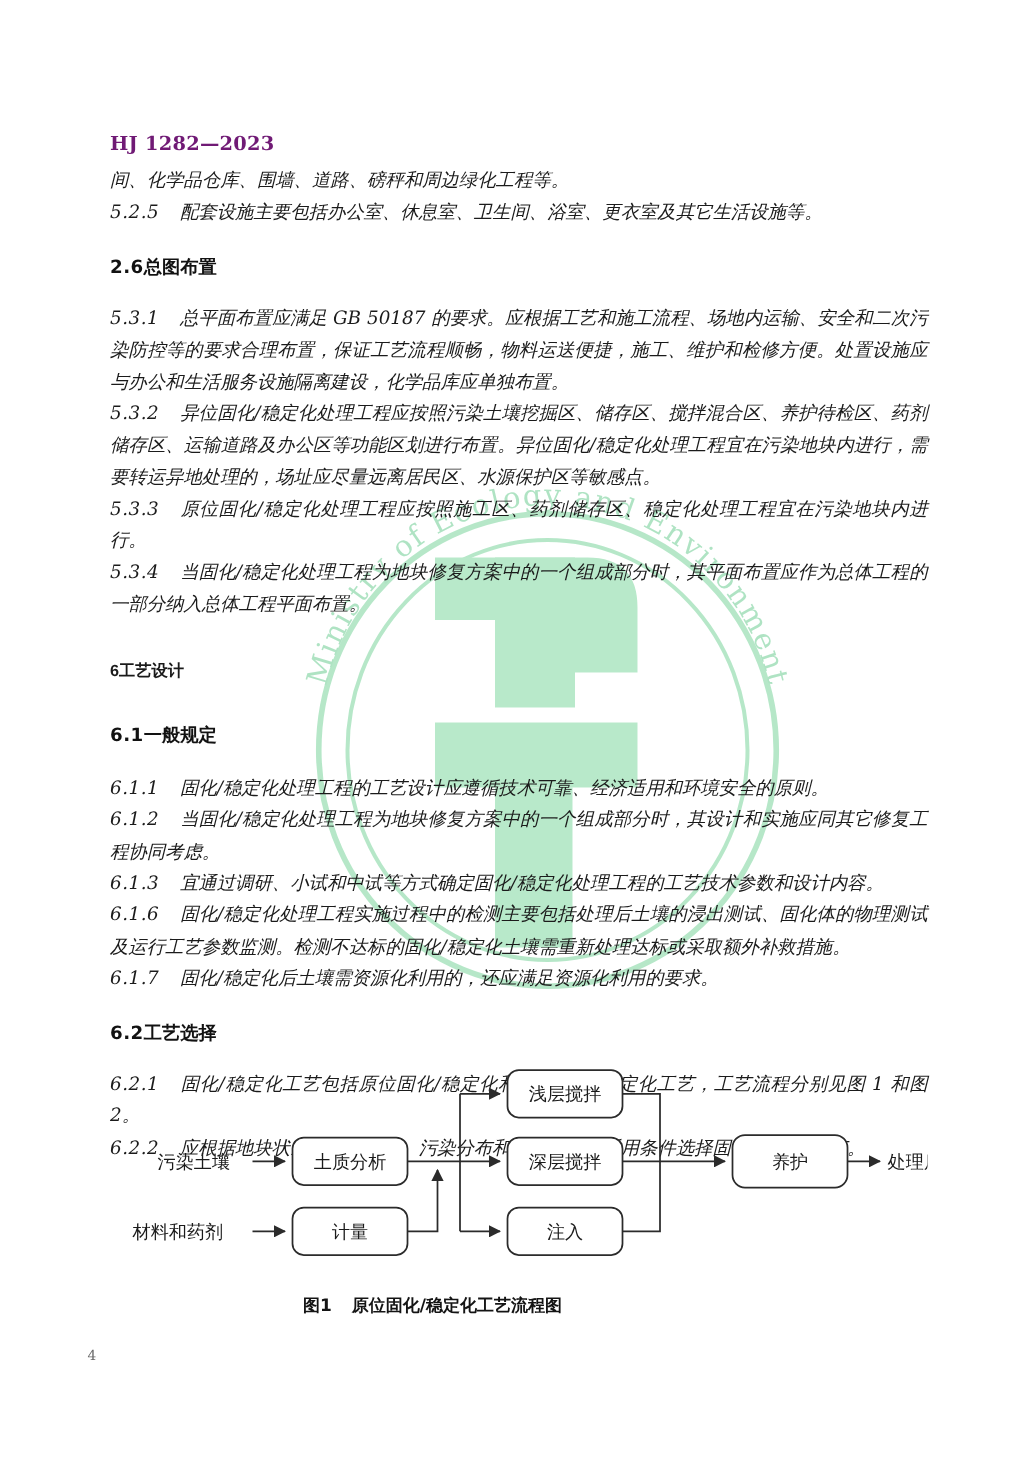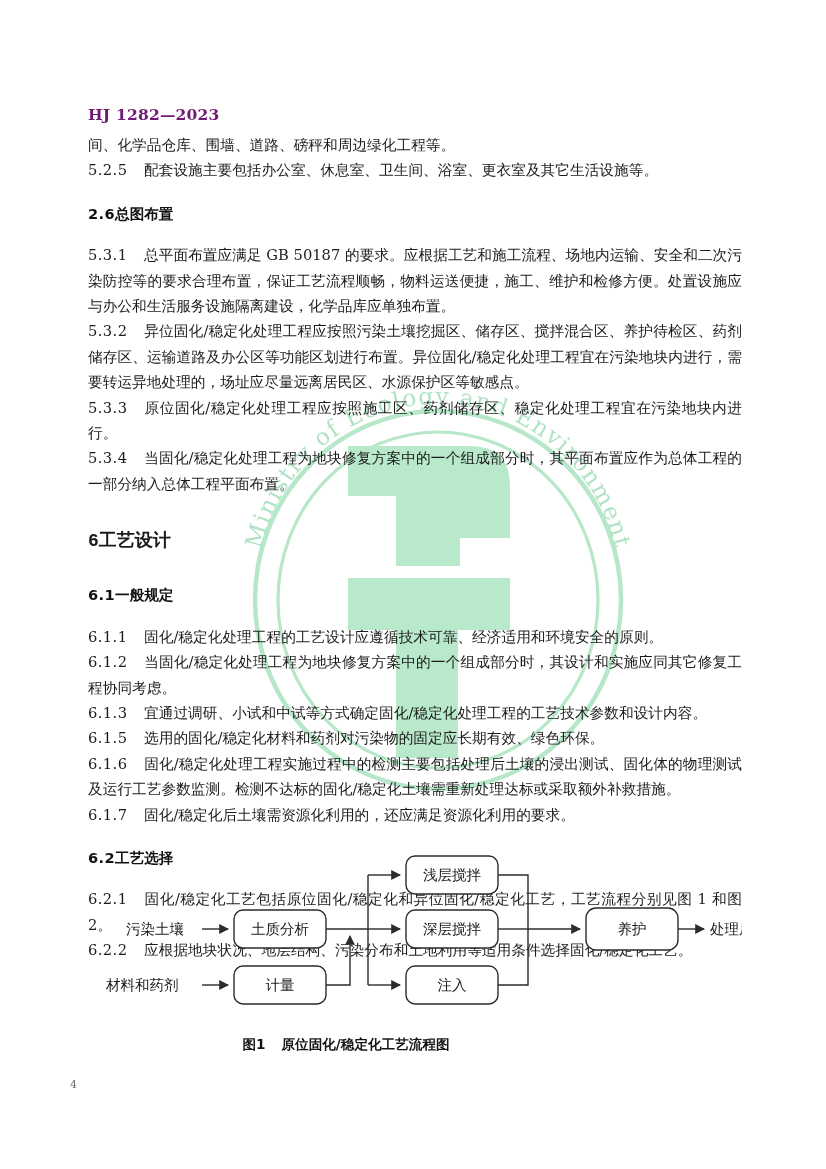--- a/index.html
+++ b/index.html
@@ -54,42 +54,43 @@
     z-index: 10;
   }
   .para {
     font-size: 14.7px;
     line-height: 25.4px;
     text-align: justify;
     text-justify: inter-ideograph;
     margin: 0;
     color: #1b1b1b;
     font-family: "DejaVu Serif", "Liberation Serif", serif;
+    font-style: italic;
   }
   .num {
     font-family: "DejaVu Serif", "Liberation Serif", serif;
     letter-spacing: 0.4px;
   }
   .heading {
     font-family: "DejaVu Sans", "Liberation Sans", sans-serif;
     font-weight: bold;
     font-size: 14.6px;
     line-height: 25.4px;
     margin: 0;
     color: #121212;
   }
   .heading .hnum {
     font-weight: bold;
     letter-spacing: 0.4px;
   }
   .heading .htxt { }
   .h-sec {
-    font-family: Liberation Mono, monospace;
-    font-weight: bold;
-    font-size: 18px;
+    font-family: Liberation Sans, sans-serif;
+    font-weight: bold;
+    font-size: 13px;
     margin: 0;
   }
   .sp-before-head { height: 18px; }
   .sp-after-head { height: 16px; }
   .sp-sec-before { height: 32px; }
   .sp-sec-after { height: 30px; }
   .indent-num { display: inline-block; min-width: 56px; }
 
   
   .figure-wrap {
@@ -223,23 +224,20 @@
 
     <p class="para">
       <span class="num indent-num">6.1.2</span><span>当固化/稳定化处理工程为地块修复方案中的一个组成部分时，其设计和实施应同其它修复工程协同考虑。</span>
     </p>
 
     <p class="para">
       <span class="num indent-num">6.1.3</span><span>宜通过调研、小试和中试等方式确定固化/稳定化处理工程的工艺技术参数和设计内容。</span>
     </p>
 
 
-    <p class="para">
-      <span class="num indent-num">6.1.5</span><span>选用的固化/稳定化材料和药剂对污染物的固定应长期有效、绿色环保。</span>
-    </p>
 
     <p class="para">
       <span class="num indent-num">6.1.6</span><span>固化/稳定化处理工程实施过程中的检测主要包括处理后土壤的浸出测试、固化体的物理测试及运行工艺参数监测。检测不达标的固化/稳定化土壤需重新处理达标或采取额外补救措施。</span>
     </p>
 
     <p class="para">
       <span class="num indent-num">6.1.7</span><span>固化/稳定化后土壤需资源化利用的，还应满足资源化利用的要求。</span>
     </p>
 
     <div class="sp-before-head"></div>

